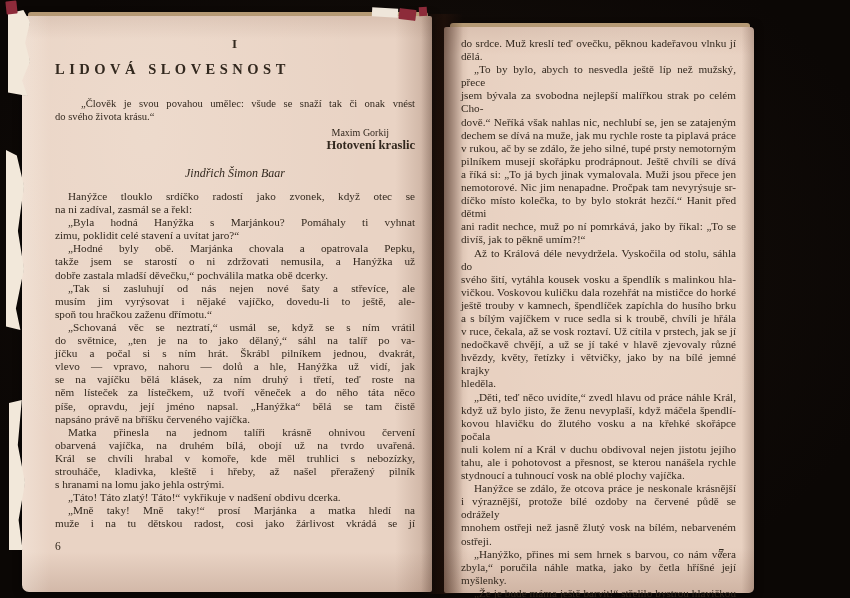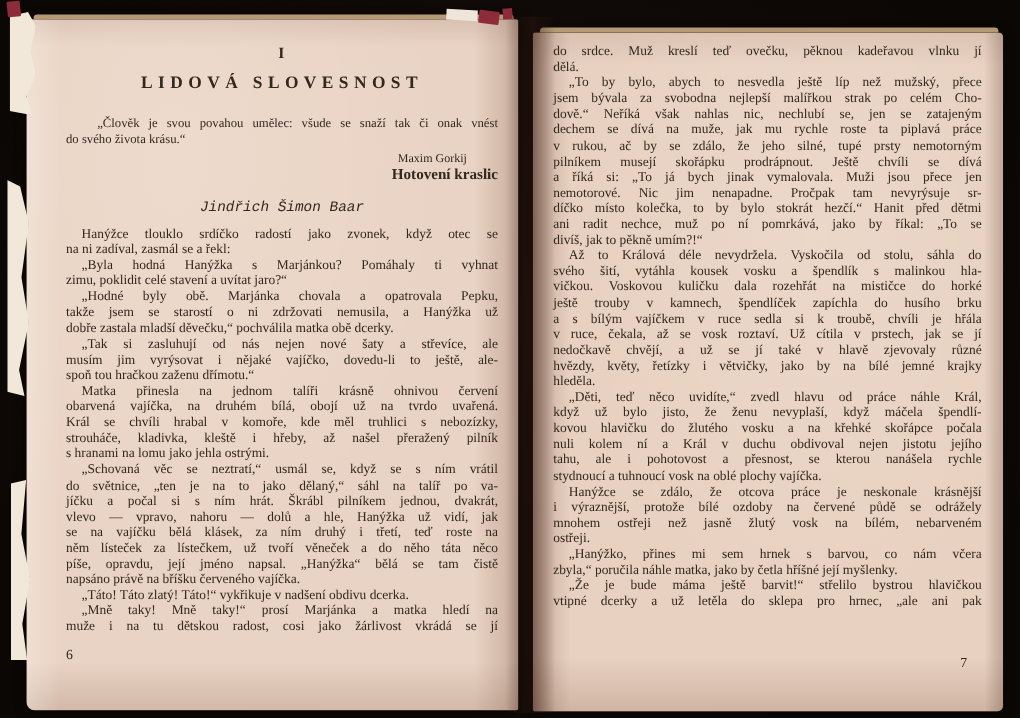--- a/index.html
+++ b/index.html
@@ -20,21 +20,21 @@
     background:
       radial-gradient(ellipse at 30% 20%, rgba(255,248,238,.20), transparent 55%),
       linear-gradient(to right, rgba(255,250,242,.30) 0%, transparent 7%),
       linear-gradient(to left, rgba(104,64,44,.26) 0%, transparent 9%),
       linear-gradient(to bottom, rgba(120,80,60,.14) 0%, transparent 4%, transparent 93%, rgba(120,78,58,.20) 100%),
       var(--paper-left,#e9d3c4);
     border-radius:5px 2px 2px 7px;
     box-shadow:0 0 9px rgba(0,0,0,.55);
   }
   .page-right {
-    left:444px; top:27px; width:392px; height:566px;
+    left:444px; top:27px; width:310px; height:566px;
     background:
       radial-gradient(ellipse at 60% 30%, rgba(255,248,238,.16), transparent 60%),
       linear-gradient(to right, rgba(104,64,44,.30) 0%, transparent 8%),
       linear-gradient(to left, rgba(80,48,34,.28) 0%, transparent 4%),
       linear-gradient(to bottom, rgba(120,80,60,.12) 0%, transparent 5%, transparent 92%, rgba(120,78,58,.22) 100%),
       var(--paper-right,#e8d1c1);
     border-radius:2px 4px 5px 2px;
     box-shadow:0 0 9px rgba(0,0,0,.55);
   }
   
@@ -59,26 +59,26 @@
   
   .red-mark { position:absolute; background:var(--red-edge,#8d2b3a); z-index:7; }
   .red-a { left:399px; top:9px;  width:17px; height:11px; transform:rotate(7deg); border-radius:1px; }
   .red-b { left:419px; top:7px;  width:8px;  height:9px;  transform:rotate(-4deg); }
   .red-c { left:6px;   top:1px;  width:11px; height:13px; transform:rotate(-6deg); border-radius:1px; }
   .white-bit { position:absolute; left:372px; top:8px; width:26px; height:9px; background:#efe6da; transform:rotate(3deg); z-index:6; }
 
   
   .lp-content { padding:20px 17px 0 33px; }
   .chapter-number { text-align:center; font-weight:bold; font-size:13px; letter-spacing:1px; }
-  .chapter-title  { text-align:center; font-weight:600; font-size:14.5px; letter-spacing:4.5px; margin-top:9px; }
+  .chapter-title  { text-align:left; font-weight:600; font-size:14.5px; letter-spacing:4.5px; margin-top:9px; }
   .epigraph { margin-top:19px; font-size:10.6px; line-height:13px; }
   .epigraph .para.indent > .tline:first-child { text-indent:26px; }
   .epigraph-attr { text-align:right; padding-right:26px; margin-top:4px; font-size:10px; }
   .story-title  { text-align:right; font-weight:bold; font-size:12.6px; }
-  .story-author { text-align:center; font-style:italic; font-size:12px; margin-top:13px;font-family:Liberation Mono, monospace; }
+  .story-author { text-align:center; font-style:italic; font-size:12px; margin-top:13px; }
   .body-text { margin-top:9px; font-size:11.2px; line-height:13.1px; }
   .rp-content { padding:10px 18px 0 17px; }
   .rp-content .body-text { margin-top:0; }
 
   
   .tline { text-align:justify; text-align-last:justify; }
   .tline.lastline { text-align-last:left; }
   .para.indent > .tline:first-child { text-indent:13px; }
 
   .pagenum { position:absolute; font-size:11.5px; color:var(--ink,#32281e); }
@@ -114,37 +114,37 @@
         </div>
         <div class="para indent">
           <div class="tline">„Hodné byly obě. Marjánka chovala a opatrovala Pepku,</div>
           <div class="tline">takže jsem se starostí o ni zdržovati nemusila, a Hanýžka už</div>
           <div class="tline lastline">dobře zastala mladší děvečku,“ pochválila matka obě dcerky.</div>
         </div>
         <div class="para indent">
           <div class="tline">„Tak si zasluhují od nás nejen nové šaty a střevíce, ale</div>
           <div class="tline">musím jim vyrýsovat i nějaké vajíčko, dovedu-li to ještě, ale-</div>
           <div class="tline lastline">spoň tou hračkou zaženu dřímotu.“</div>
-        </div>
-        <div class="para indent">
-          <div class="tline">Matka přinesla na jednom talíři krásně ohnivou červení</div>
-          <div class="tline">obarvená vajíčka, na druhém bílá, obojí už na tvrdo uvařená.</div>
-          <div class="tline">Král se chvíli hrabal v komoře, kde měl truhlici s nebozízky,</div>
-          <div class="tline">strouháče, kladivka, kleště i hřeby, až našel přeražený pilník</div>
-          <div class="tline lastline">s hranami na lomu jako jehla ostrými.</div>
         </div>
         <div class="para indent">
           <div class="tline">„Schovaná věc se neztratí,“ usmál se, když se s ním vrátil</div>
           <div class="tline">do světnice, „ten je na to jako dělaný,“ sáhl na talíř po va-</div>
           <div class="tline">jíčku a počal si s ním hrát. Škrábl pilníkem jednou, dvakrát,</div>
           <div class="tline">vlevo — vpravo, nahoru — dolů a hle, Hanýžka už vidí, jak</div>
           <div class="tline">se na vajíčku bělá klásek, za ním druhý i třetí, teď roste na</div>
           <div class="tline">něm lísteček za lístečkem, už tvoří věneček a do něho táta něco</div>
           <div class="tline">píše, opravdu, její jméno napsal. „Hanýžka“ bělá se tam čistě</div>
           <div class="tline lastline">napsáno právě na bříšku červeného vajíčka.</div>
+        </div>
+        <div class="para indent">
+          <div class="tline">Matka přinesla na jednom talíři krásně ohnivou červení</div>
+          <div class="tline">obarvená vajíčka, na druhém bílá, obojí už na tvrdo uvařená.</div>
+          <div class="tline">Král se chvíli hrabal v komoře, kde měl truhlici s nebozízky,</div>
+          <div class="tline">strouháče, kladivka, kleště i hřeby, až našel přeražený pilník</div>
+          <div class="tline lastline">s hranami na lomu jako jehla ostrými.</div>
         </div>
         <div class="para indent">
           <div class="tline lastline">„Táto! Táto zlatý! Táto!“ vykřikuje v nadšení obdivu dcerka.</div>
         </div>
         <div class="para indent">
           <div class="tline">„Mně taky! Mně taky!“ prosí Marjánka a matka hledí na</div>
           <div class="tline">muže i na tu dětskou radost, cosi jako žárlivost vkrádá se jí</div>
         </div>
       </div>
   </div>

